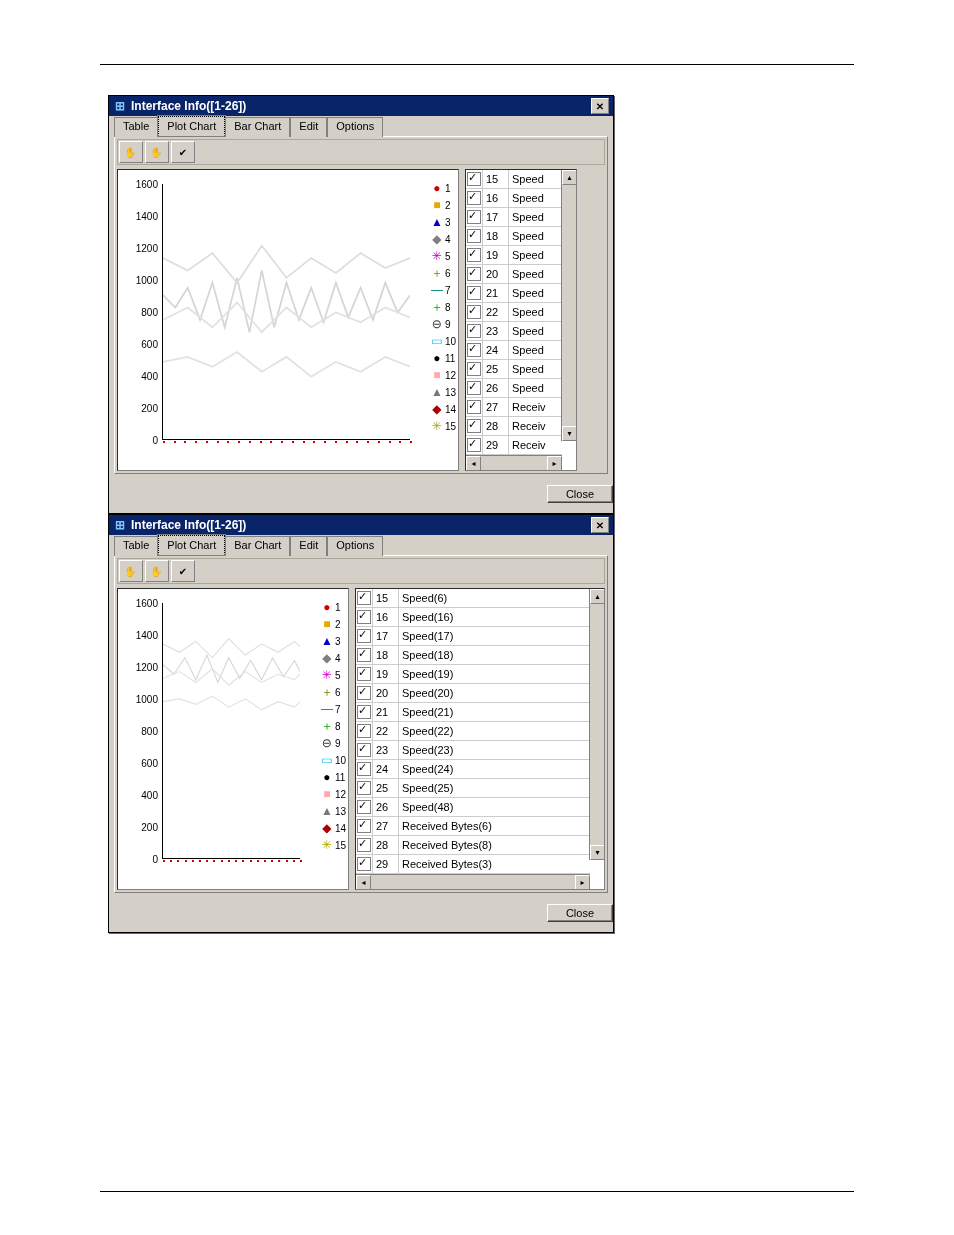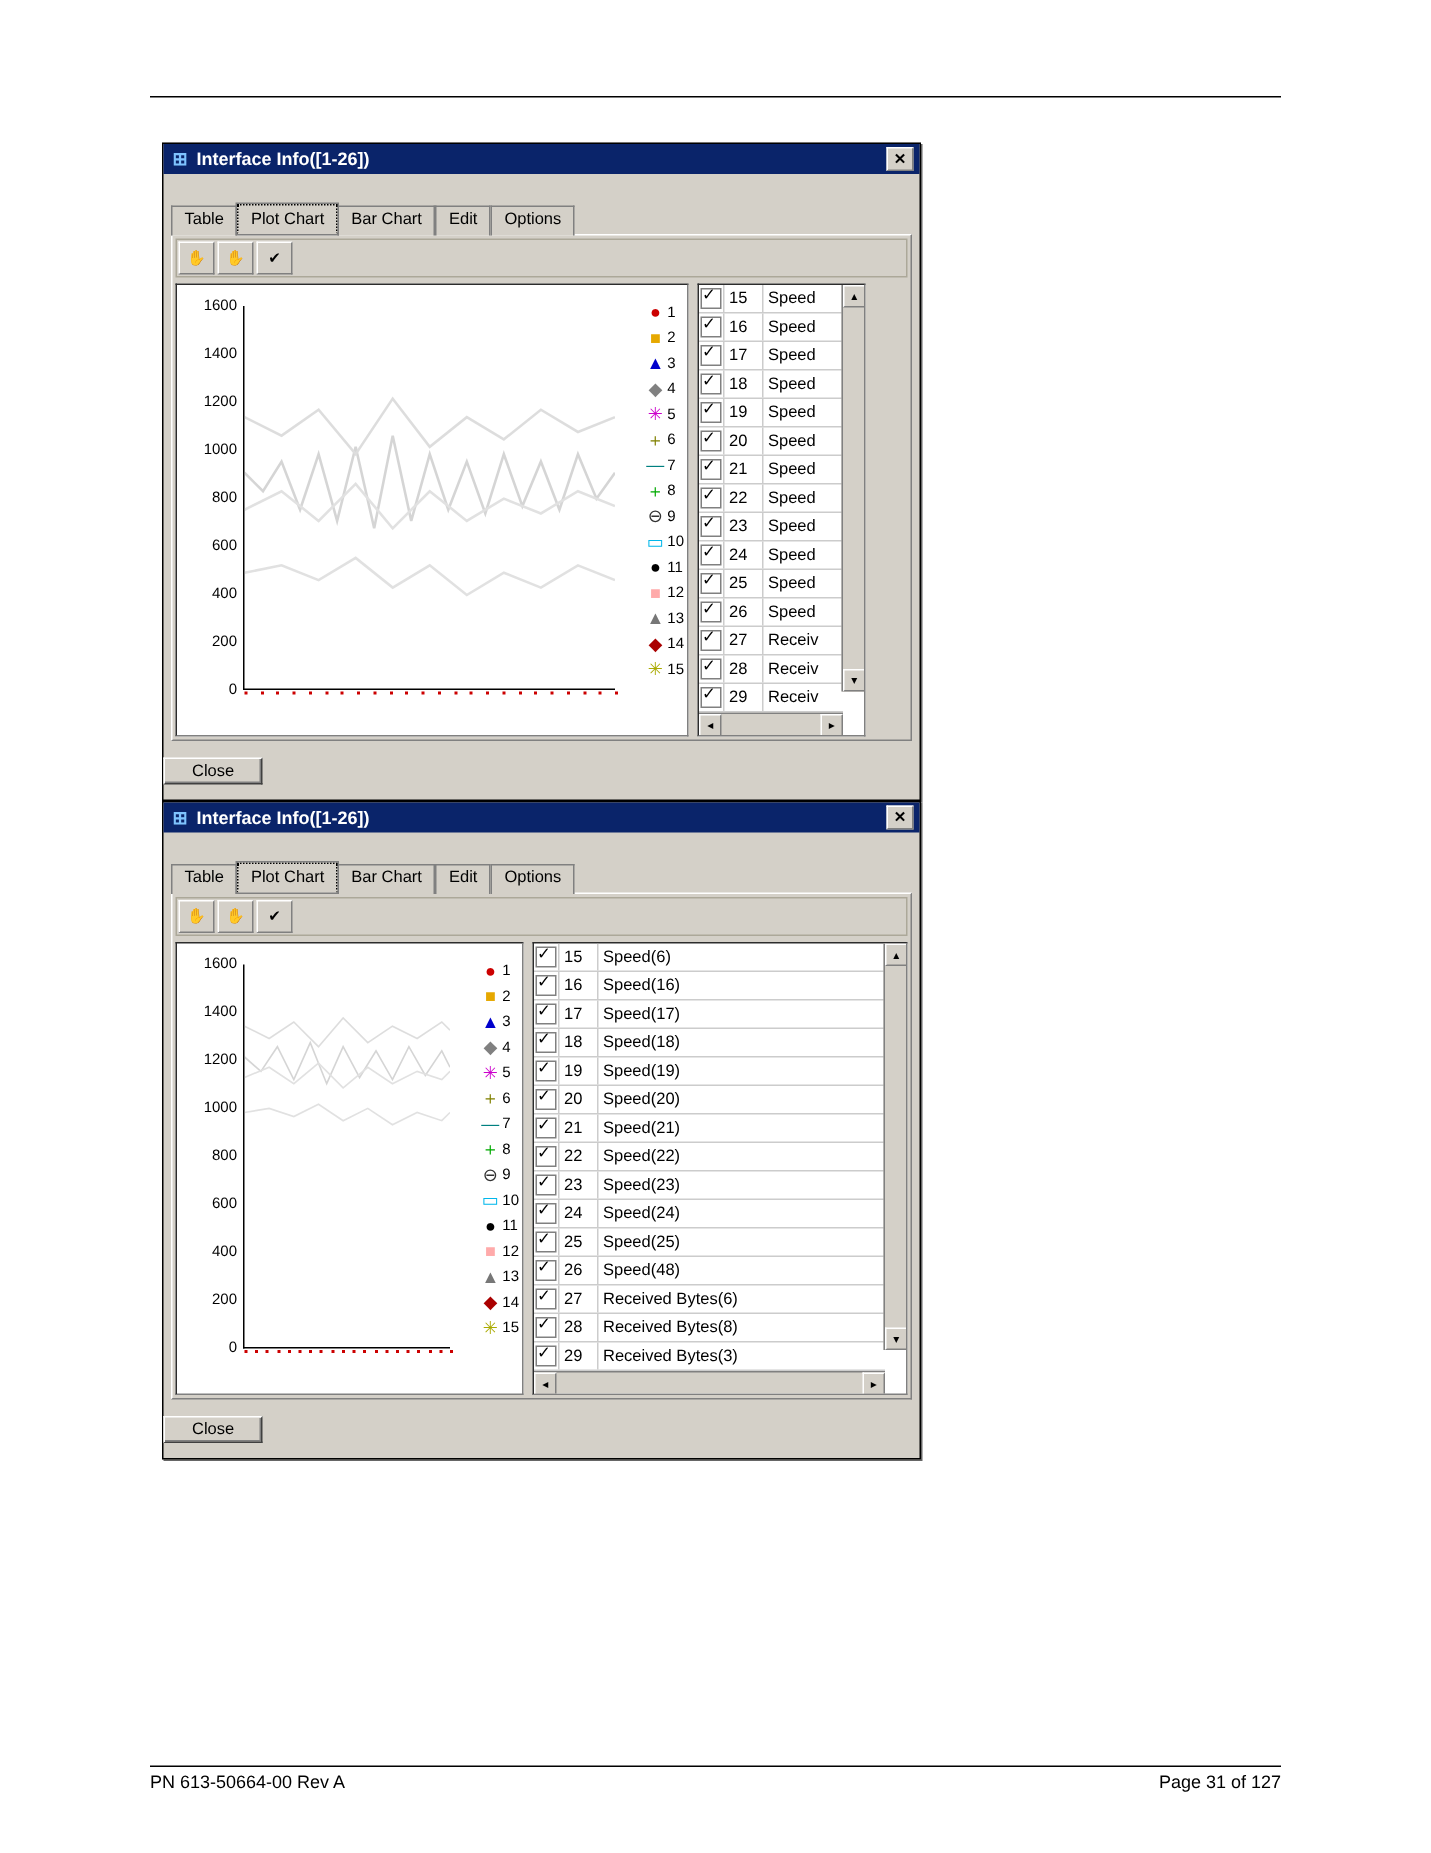--- a/index.html
+++ b/index.html
@@ -80,21 +80,21 @@
     color: #000;
     border: 1px solid #fff;
     border-right-color:#808080;
     border-bottom-color:#808080;
     display:flex; align-items:center; justify-content:center;
     font-size: 10px;
     font-family: Arial;
   }
   .tabs {
     display:flex;
-    padding: 20px 5px 0 5px;
+    padding: 0 5px 0 5px;
     font-size: 11px;
   }
   .tab {
     padding: 2px 8px;
     border:1px solid #808080;
     border-bottom:none;
     background:#D4D0C8;
     margin-right:0px;
     position:relative;
     top:1px;
@@ -262,21 +262,21 @@
     display:inline-block;
   }
   .cb.checked::after {
     content:"✓";
     position:absolute;
     left:0; top:-1px;
     font-size:11px;
   }
   .close-bar {
     display:flex;
-    justify-content:flex-start;
+    justify-content:flex-end;
     padding:6px 0 10px 0;
   }
   .btn {
     padding: 2px 18px;
     background:#D4D0C8;
     border:1px solid #fff;
     border-right-color:#404040;
     border-bottom-color:#404040;
     box-shadow: inset -1px -1px 0 #808080;
     font-size:11px;
@@ -808,18 +808,14 @@
         </div>
       </div>
     </div>
     <div class="close-bar">
       <div class="btn">Close</div>
     </div>
   </div>
 
   <div class="footer">
     <div class="footer-line"></div>
-    <div class="footer-row">
-      <span>PN 613-50664-00 Rev A</span>
-      <span>Page 31 of 127</span>
-    </div>
   </div>
 </div>
 
 </body></html>

